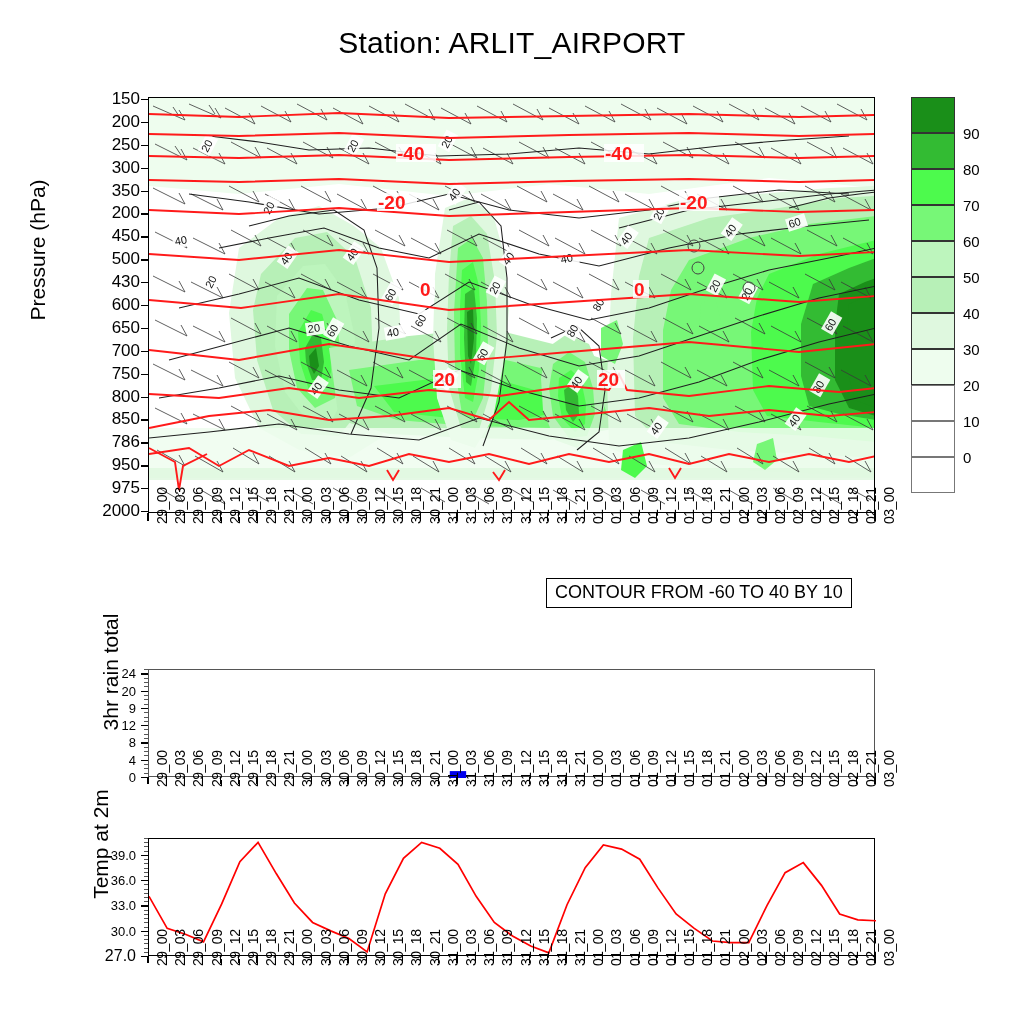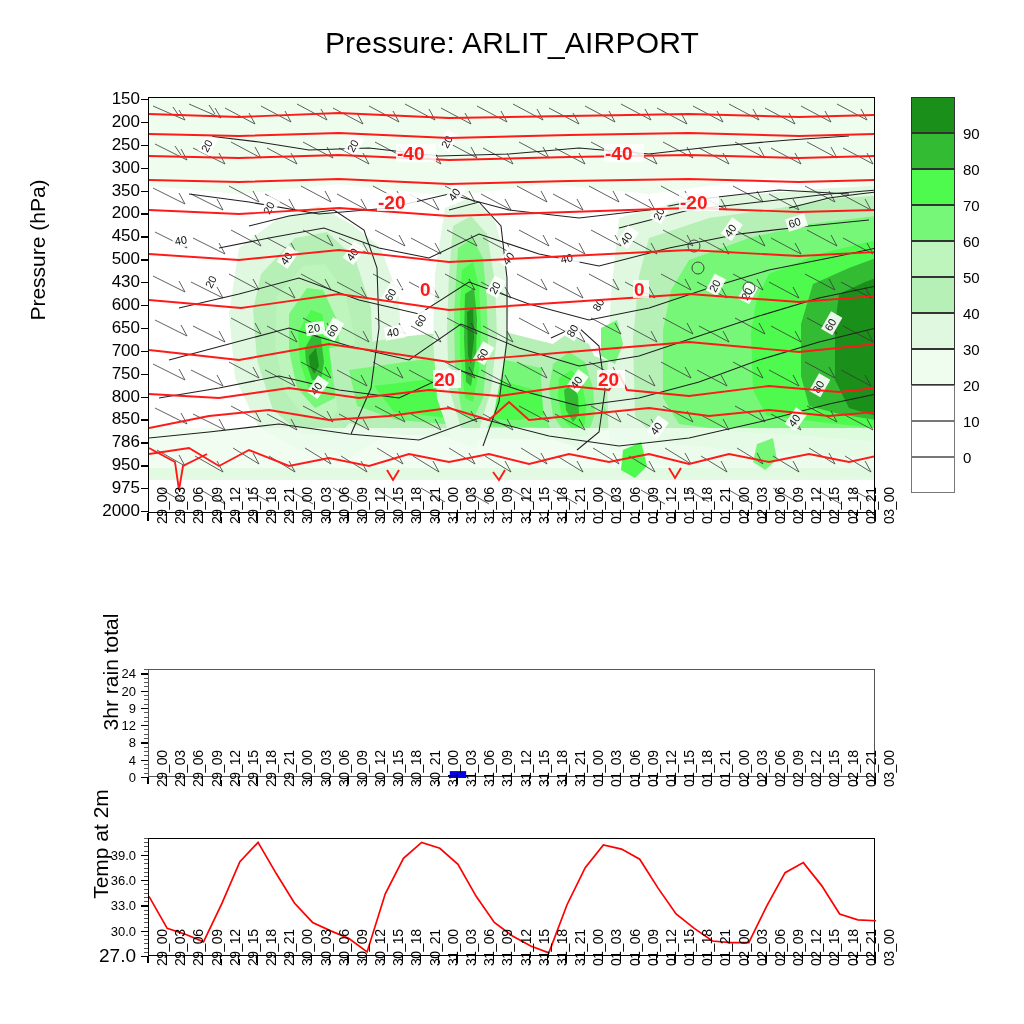--- a/index.html
+++ b/index.html
@@ -28,21 +28,21 @@
   
   #temppanel{left:148px;top:838px;width:727px;height:118px;border:1.4px solid #000;box-sizing:border-box;background:#fff;}
   #templab{left:-14px;top:832px;width:230px;text-align:center;transform:rotate(-90deg);transform-origin:center center;font-size:21px;}
   svg{display:block;}
 </style>
 </head>
 <body>
 
 <div id="root">
 
-  <div class="abs" id="title">Pressure: ARLIT_AIRPORT</div>
+  <div class="abs" id="title">Station: ARLIT_AIRPORT</div>
 
   <div class="abs" id="ylab">Pressure (hPa)</div>
   <div class="abs" id="yticks-host" style="left:148px;top:97px;width:0;height:416px;">
       <div class="ytick" style="top: -7px; right: 8px;">150</div>
       <div class="ytickmark" style="top: 2px;"></div>
       <div class="ytick" style="top: 15.8889px; right: 8px;">200</div>
       <div class="ytickmark" style="top: 24.8889px;"></div>
       <div class="ytick" style="top: 38.7778px; right: 8px;">250</div>
       <div class="ytickmark" style="top: 47.7778px;"></div>
       <div class="ytick" style="top: 61.6667px; right: 8px;">300</div>
@@ -545,20 +545,21 @@
       <div class="clab" style="top: 108px;">70</div>
       <div class="clab" style="top: 144px;">60</div>
       <div class="clab" style="top: 180px;">50</div>
       <div class="clab" style="top: 216px;">40</div>
       <div class="clab" style="top: 252px;">30</div>
       <div class="clab" style="top: 288px;">20</div>
       <div class="clab" style="top: 324px;">10</div>
       <div class="clab" style="top: 360px;">0</div>
     </div>
 
+  <div class="abs" id="contourbox">CONTOUR FROM -60 TO 40 BY 10</div>
 
   <div class="abs" id="xaxis-sounding" style="left:148px;top:513px;width:727px;height:70px;">
       <div class="xtk" style="left: -0.6px; top: 0px; height: 8px;"></div>
       <div class="xlabel" style="left: 6px; top: 11px;">29_00</div>
       <div class="xtk" style="left: 17.575px; top: 0px; height: 8px;"></div>
       <div class="xlabel" style="left: 24.175px; top: 11px;">29_03</div>
       <div class="xtk" style="left: 35.75px; top: 0px; height: 8px;"></div>
       <div class="xlabel" style="left: 42.35px; top: 11px;">29_06</div>
       <div class="xtk" style="left: 53.925px; top: 0px; height: 8px;"></div>
       <div class="xlabel" style="left: 60.525px; top: 11px;">29_09</div>
@@ -761,21 +762,21 @@
       <div class="xtk" style="left: 690.05px; top: 0px; height: 7px;"></div>
       <div class="xlabel" style="left: 696.65px; top: 10px;">02_18</div>
       <div class="xtk" style="left: 708.225px; top: 0px; height: 7px;"></div>
       <div class="xlabel" style="left: 714.825px; top: 10px;">02_21</div>
       <div class="xtk" style="left: 726.4px; top: 0px; height: 7px;"></div>
       <div class="xlabel" style="left: 733px; top: 10px;">03_00</div>
     </div>
 
   <div class="abs" id="templab">Temp at 2m</div>
   <div class="abs" id="temp-yaxis" style="left:148px;top:838px;width:0;height:118px;">
-      <div class="rytick" style="top: 118px; right: 12px; font-size: 19px;">27.0</div>
+      <div class="rytick" style="top: 118px; right: 12px; font-size: 16px;">27.0</div>
       <div class="rymark" style="top: 118px;"></div>
       <div class="rytick" style="top: 92.7143px; right: 12px; font-size: 13px;">30.0</div>
       <div class="rymark" style="top: 92.7143px;"></div>
       <div class="rytick" style="top: 67.4286px; right: 12px; font-size: 13px;">33.0</div>
       <div class="rymark" style="top: 67.4286px;"></div>
       <div class="rytick" style="top: 42.1429px; right: 12px; font-size: 13px;">36.0</div>
       <div class="rymark" style="top: 42.1429px;"></div>
       <div class="rytick" style="top: 16.8571px; right: 12px; font-size: 13px;">39.0</div>
       <div class="rymark" style="top: 16.8571px;"></div>
       <div class="rymark2" style="top: 113.786px;"></div>

